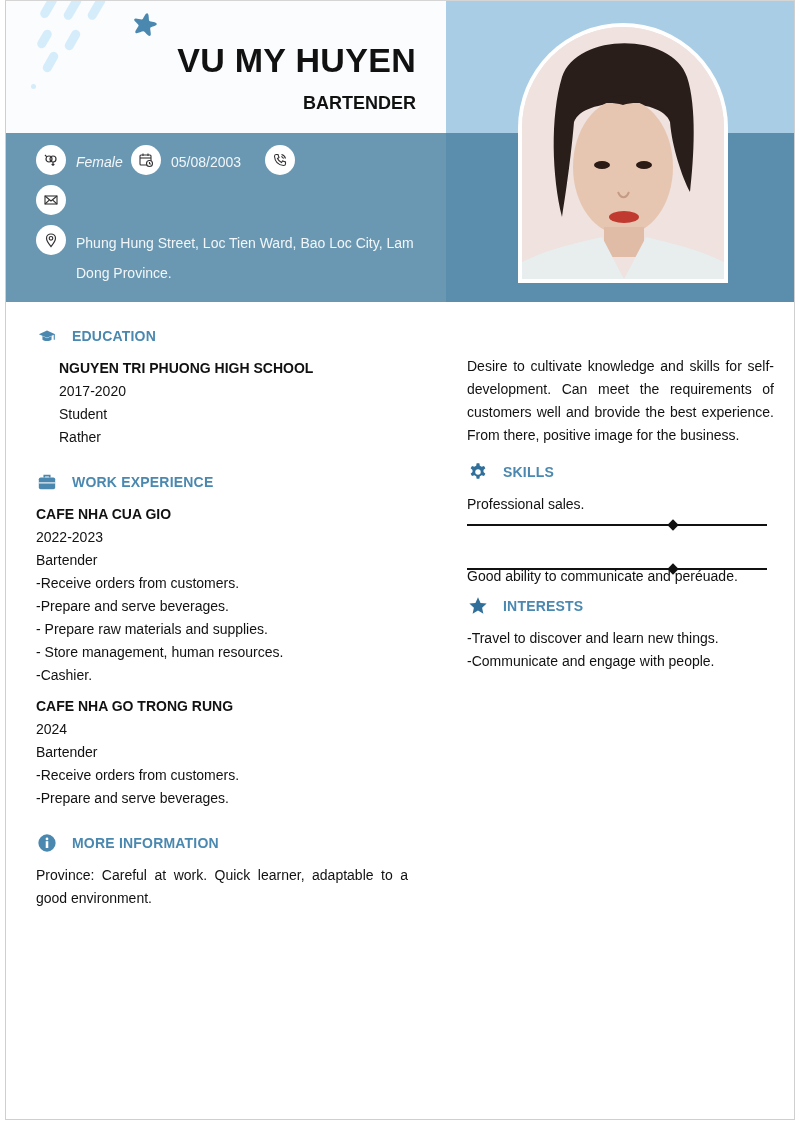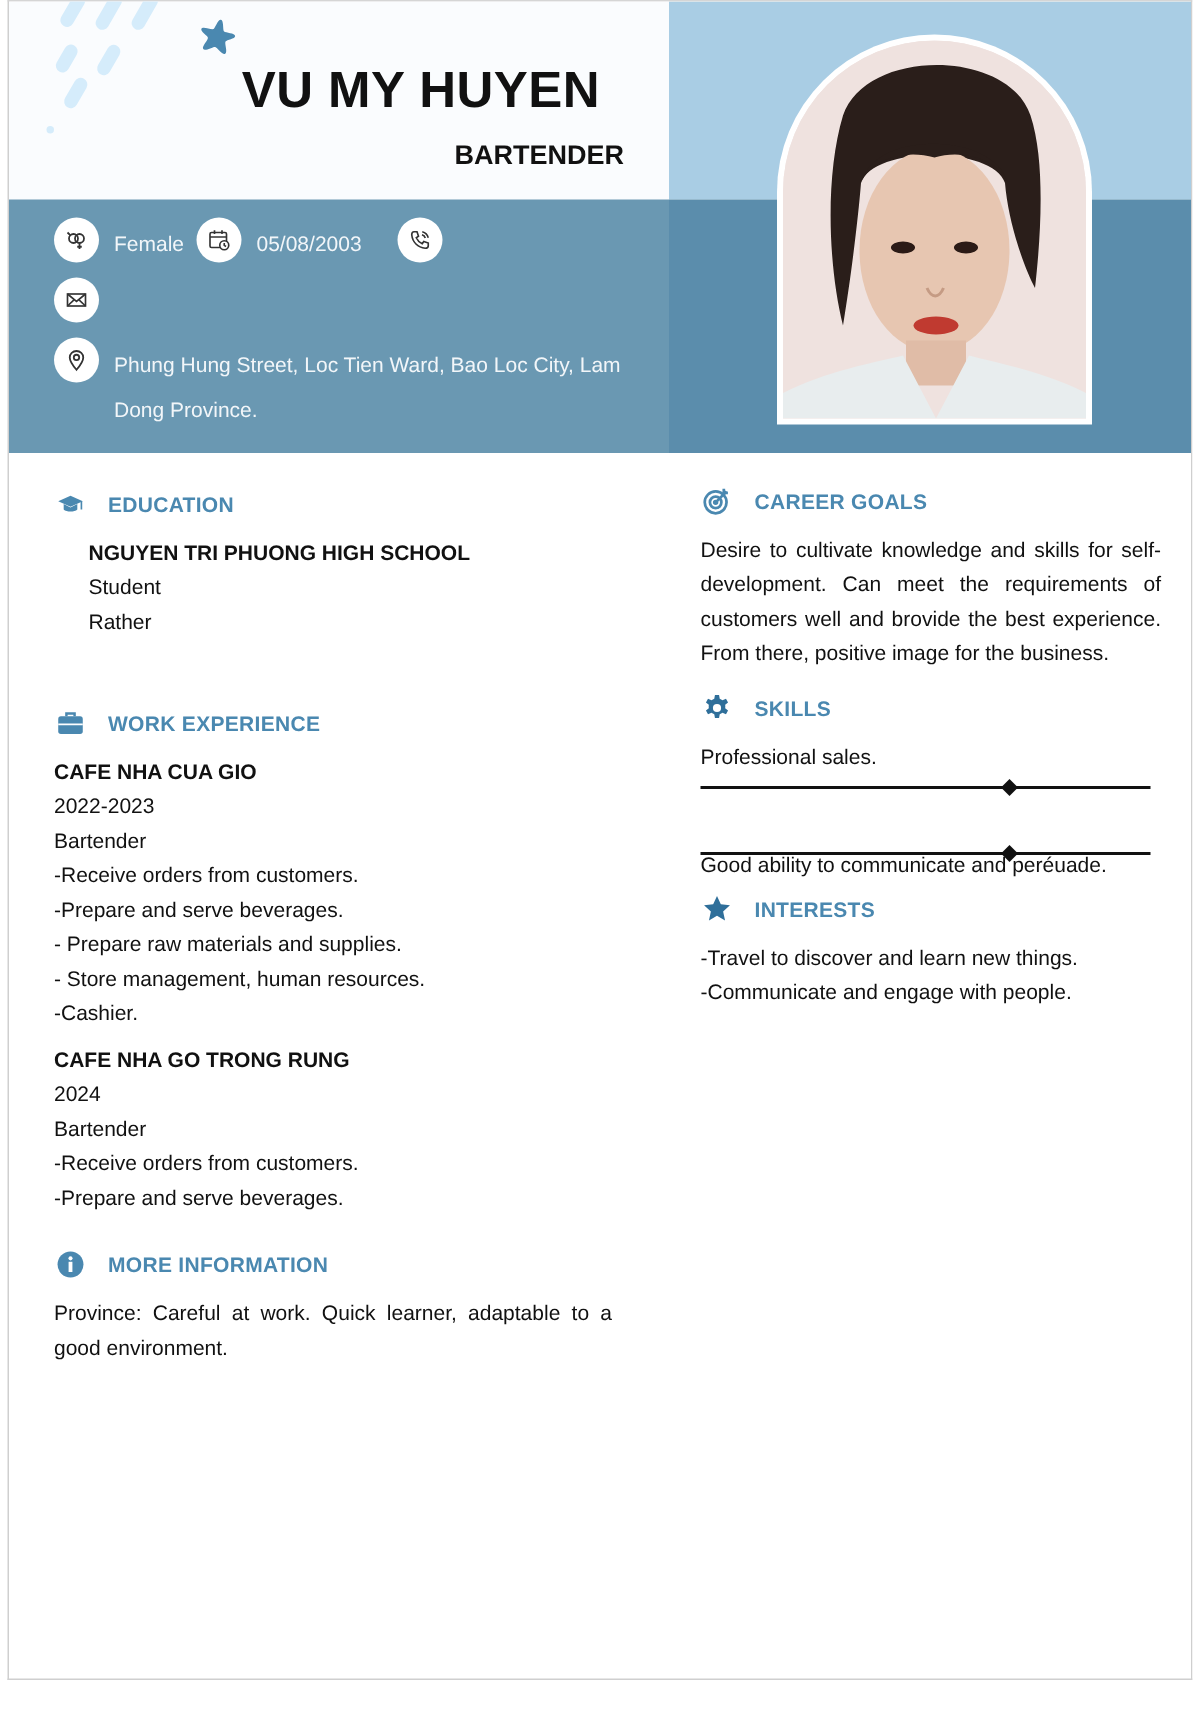--- a/index.html
+++ b/index.html
@@ -28,21 +28,21 @@
   .hdr-right-bottom {
     position: absolute; left: 440px; top: 132px; width: 350px; height: 169px;
     background: #5b8dac;
   }
 
   .deco { position: absolute; background: #d5ecfb; border-radius: 6px; transform: rotate(30deg); }
 
   .star-deco { position: absolute; left: 126px; top: 10px; width: 26px; height: 26px; }
 
   .name {
-    position: absolute; right: 394px; top: 40px;
+    position: absolute; right: 378px; top: 40px;
     font-size: 34px; font-weight: bold; color: #111; letter-spacing: 0.3px;
     white-space: nowrap; text-align: right;
   }
   .title {
     position: absolute; right: 378px; top: 92px;
     font-size: 18px; font-weight: bold; color: #111; white-space: nowrap;
   }
 
   .icon-circle {
     position: absolute; width: 30px; height: 30px; border-radius: 50%;
@@ -104,21 +104,21 @@
 
   <div class="icon-circle" style="left:30px;top:144px;">
     <svg viewBox="0 0 16 16" fill="none" stroke="#333" stroke-width="1.2">
       <circle cx="6" cy="7" r="3"></circle>
         <circle cx="10" cy="7" r="3"></circle>
       <line x1="10" y1="10" x2="10" y2="14"></line>
         <line x1="8.5" y1="12.5" x2="11.5" y2="12.5"></line>
       <line x1="3.8" y1="4.8" x2="2" y2="3"></line>
     </svg>
   </div>
-  <div class="contact-text" style="left:70px;top:153px;">Female</div>
+  <div class="contact-text" style="left:70px;top:153px;font-style:italic;">Female</div>
 
   <div class="icon-circle" style="left:125px;top:144px;">
     <svg viewBox="0 0 16 16" fill="none" stroke="#333" stroke-width="1.1">
       <rect x="2" y="3" width="11" height="10" rx="1"></rect>
       <line x1="2" y1="6" x2="13" y2="6"></line>
       <line x1="5" y1="1.5" x2="5" y2="4"></line>
         <line x1="10" y1="1.5" x2="10" y2="4"></line>
       <circle cx="11.5" cy="11.5" r="3" fill="#fff"></circle>
       <polyline points="11.5,10 11.5,11.6 12.7,12.3"></polyline>
     </svg>
@@ -179,20 +179,21 @@
       <svg viewBox="0 0 22 22" width="20" height="20">
           <path d="M2 9 L11 5 L20 9 L11 13 Z" fill="#4a88b0"></path>
           <path d="M6 11 L6 15 C8 17 14 17 16 15 L16 11 L11 13.5 Z" fill="#4a88b0"></path>
           <line x1="19" y1="9" x2="19" y2="15" stroke="#4a88b0" stroke-width="1.2"></line>
         </svg>
     </span>
     <span class="stitle">EDUCATION</span>
   </div>
   <div class="block" style="left:30px;top:356px;width:380px;margin-left:23px;">
     <div class="bold">NGUYEN TRI PHUONG HIGH SCHOOL</div>
+    <div>2017-2020</div>
     <div>Student</div>
     <div>Rather</div>
   </div>
 
   <div class="section-head" style="left:30px;top:470px;">
     <span class="sicon">
       <svg viewBox="0 0 22 22" width="20" height="20">
           <rect x="2" y="6" width="18" height="13" rx="2" fill="#4a88b0"></rect>
           <path d="M8 6 L8 4 L14 4 L14 6" stroke="#4a88b0" stroke-width="1.8" fill="none"></path>
           <line x1="2" y1="12" x2="20" y2="12" stroke="#fff" stroke-width="1.2"></line>
@@ -223,32 +224,20 @@
       <svg viewBox="0 0 22 22" width="20" height="20">
           <circle cx="11" cy="11" r="9.5" fill="#4a88b0"></circle>
           <circle cx="11" cy="6.5" r="1.5" fill="#fff"></circle>
           <rect x="9.6" y="9" width="2.8" height="7.5" fill="#fff"></rect>
         </svg>
     </span>
     <span class="stitle">MORE INFORMATION</span>
   </div>
   <div class="block justify" style="left:30px;top:863px;width:372px;">Province: Careful at work. Quick learner, adaptable to a good environment.</div>
 
-  <div class="section-head" style="left:461px;top:322px;">
-    <span class="sicon">
-      <svg viewBox="0 0 22 22" width="20" height="20" fill="none" stroke="#4a88b0" stroke-width="2">
-          <circle cx="10" cy="12" r="8"></circle>
-          <circle cx="10" cy="12" r="4.2"></circle>
-          <circle cx="10" cy="12" r="1" fill="#4a88b0"></circle>
-          <line x1="10" y1="12" x2="18" y2="4"></line>
-          <path d="M16 2 L16 5 L19 5"></path>
-        </svg>
-    </span>
-    <span class="stitle">CAREER GOALS</span>
-  </div>
   <div class="block justify" style="left:461px;top:354px;width:307px;">Desire to cultivate knowledge and skills for self-development. Can meet the requirements of customers well and brovide the best experience. From there, positive image for the business.</div>
 
   <div class="section-head" style="left:461px;top:460px;">
     <span class="sicon">
       <svg viewBox="0 0 22 22" width="20" height="20">
           <path d="M9.5 1.5 h3 l0.5 2.7 a7.5 7.5 0 0 1 2 1.1 l2.6-1 1.5 2.6-2.1 1.8 a7.5 7.5 0 0 1 0 2.4 l2.1 1.8-1.5 2.6-2.6-1 a7.5 7.5 0 0 1-2 1.1 l-0.5 2.7 h-3 l-0.5-2.7 a7.5 7.5 0 0 1-2-1.1 l-2.6 1-1.5-2.6 2.1-1.8 a7.5 7.5 0 0 1 0-2.4 l-2.1-1.8 1.5-2.6 2.6 1 a7.5 7.5 0 0 1 2-1.1 Z" fill="#2f6f9a"></path>
           <circle cx="11" cy="11" r="3" fill="#fff"></circle>
         </svg>
     </span>
     <span class="stitle">SKILLS</span>

